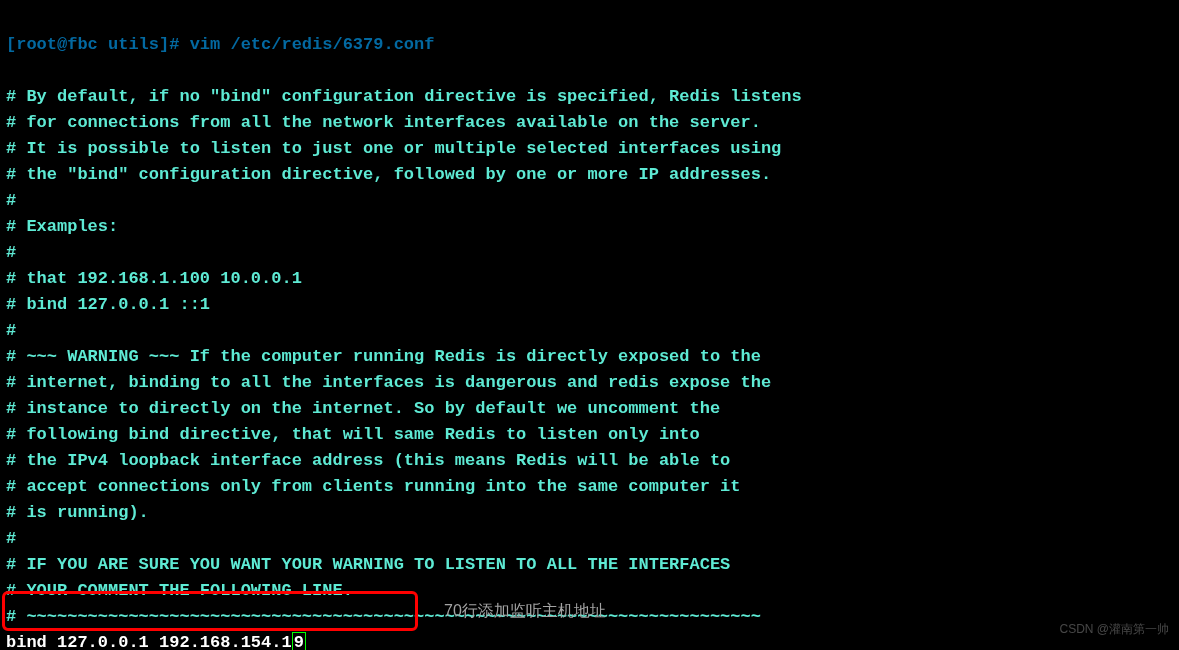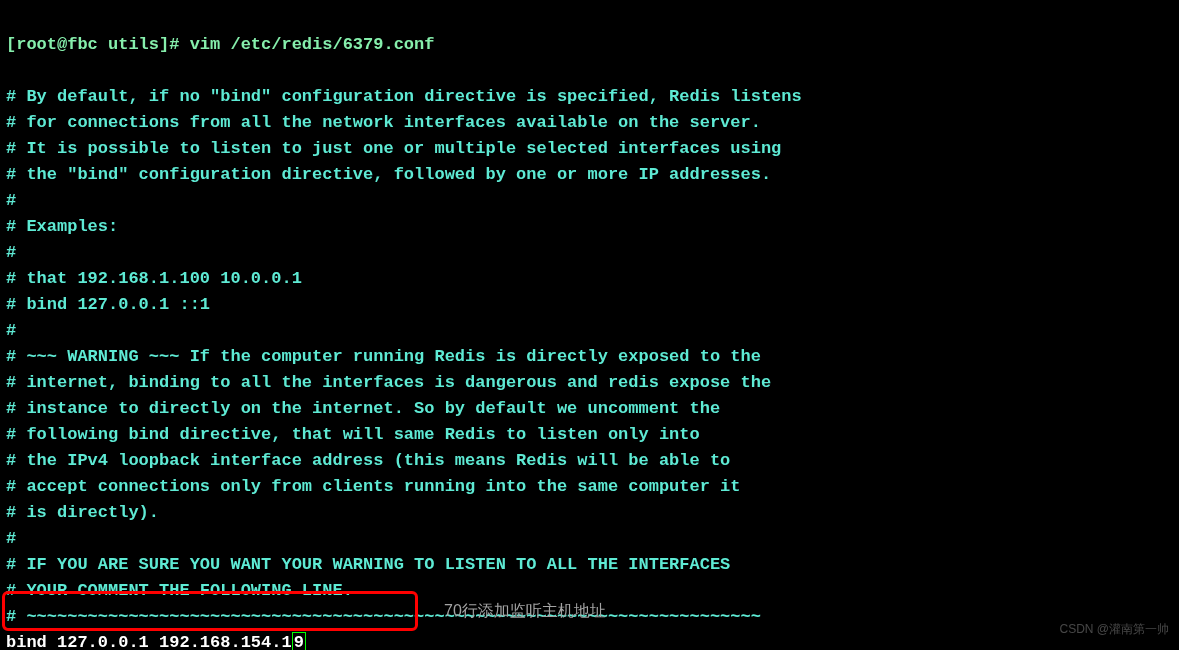--- a/index.html
+++ b/index.html
@@ -17,21 +17,21 @@
       height: 650px;
       overflow: hidden;
       position: relative;
       padding: 6px 6px;
       font-weight: bold;
     }
     .terminal {
       white-space: pre;
     }
     .prompt-line {
-      color: #86efac;
+      color: #0369a1;
       margin-top: 32px;
     }
     .comment {
       color: #5eead4;
     }
     .bind-line {
       color: #ffffff;
     }
     .cursor-box {
       background: #000000;
@@ -83,21 +83,21 @@
 <span class="comment">#</span>
 <span class="comment"># that 192.168.1.100 10.0.0.1</span>
 <span class="comment"># bind 127.0.0.1 ::1</span>
 <span class="comment">#</span>
 <span class="comment"># ~~~ WARNING ~~~ If the computer running Redis is directly exposed to the</span>
 <span class="comment"># internet, binding to all the interfaces is dangerous and redis expose the</span>
 <span class="comment"># instance to directly on the internet. So by default we uncomment the</span>
 <span class="comment"># following bind directive, that will same Redis to listen only into</span>
 <span class="comment"># the IPv4 loopback interface address (this means Redis will be able to</span>
 <span class="comment"># accept connections only from clients running into the same computer it</span>
-<span class="comment"># is directly).</span>
+<span class="comment"># is running).</span>
 <span class="comment">#</span>
 <span class="comment"># IF YOU ARE SURE YOU WANT YOUR WARNING TO LISTEN TO ALL THE INTERFACES</span>
 <span class="comment"># YOUR COMMENT THE FOLLOWING LINE.</span>
 <span class="comment"># ~~~~~~~~~~~~~~~~~~~~~~~~~~~~~~~~~~~~~~~~~~~~~~~~~~~~~~~~~~~~~~~~~~~~~~~~</span>
 <span class="bind-line"><span>bind 127.0.0.1 192.168.154.1</span><span class="cursor-box">9</span></span>
 </div>
 
 <div class="highlight-box"></div>
 <div class="annotation">70行添加监听主机地址</div>
 <div class="watermark">CSDN @灌南第一帅</div>

